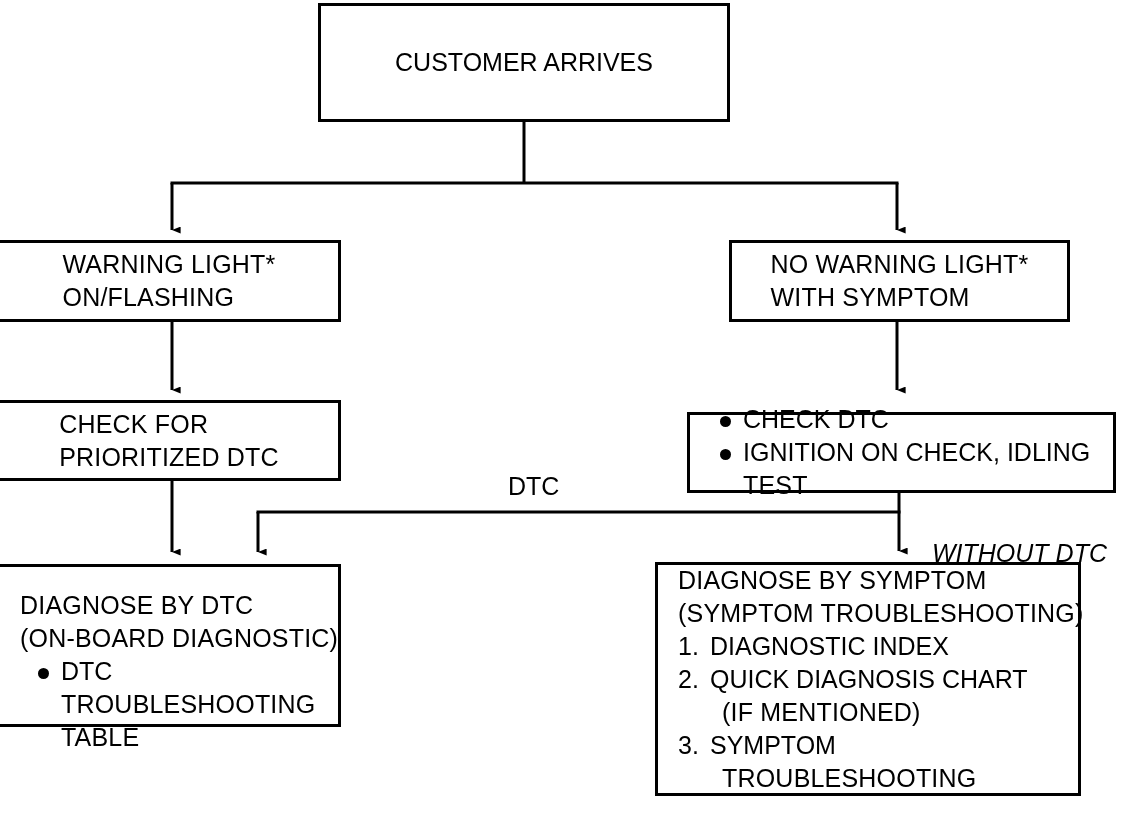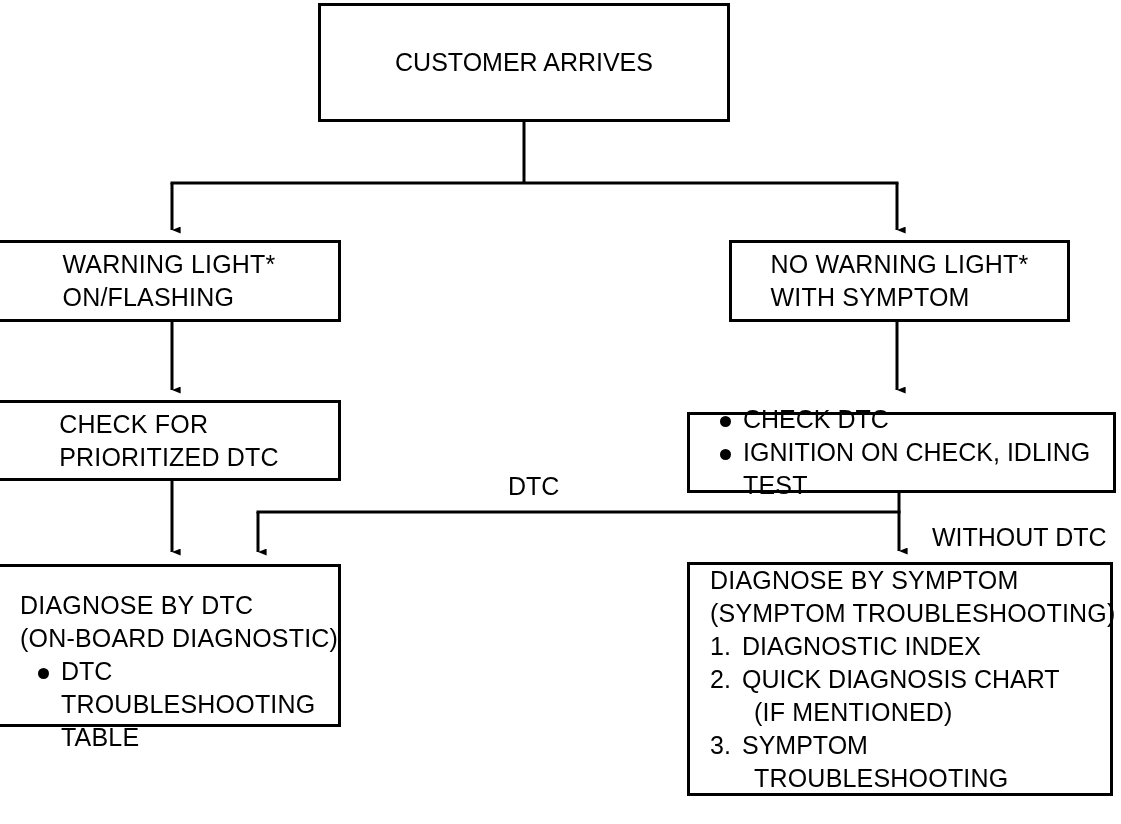--- a/index.html
+++ b/index.html
@@ -182,21 +182,21 @@
       <div class="txt-line">(ON-BOARD DIAGNOSTIC)</div>
       <div class="bullet-row" style="padding-left:18px;">
         <span class="bullet-dot"></span>
         <span>DTC</span>
       </div>
       <div class="txt-line" style="padding-left:41px;">TROUBLESHOOTING</div>
       <div class="txt-line" style="padding-left:41px;">TABLE</div>
     </div>
   </div>
 
-  <div class="box" style="left:687px; top:562px; width:426px; height:234px;">
+  <div class="box" style="left:655px; top:562px; width:426px; height:234px;">
     <div class="box-inner left-align pad-l-20" style="justify-content:center;">
       <div class="txt-line">DIAGNOSE BY SYMPTOM</div>
       <div class="txt-line">(SYMPTOM TROUBLESHOOTING)</div>
       <div class="num-row">
         <span class="num-lab">1.</span>
         <span>DIAGNOSTIC INDEX</span>
       </div>
       <div class="num-row">
         <span class="num-lab">2.</span>
         <span>QUICK DIAGNOSIS CHART</span>
@@ -205,20 +205,20 @@
       <div class="num-row">
         <span class="num-lab">3.</span>
         <span>SYMPTOM</span>
       </div>
       <div class="txt-line" style="padding-left:44px;">TROUBLESHOOTING</div>
     </div>
   </div>
 
   <div class="edge-label" style="left:508px; top:472px;">DTC</div>
 
-  <div class="edge-label" style="left:932px; top:523px;">WITHOUT DTC</div>
+  <div class="edge-label" style="left:932px; top:539px;font-style:italic;">WITHOUT DTC</div>
 
   <div class="footnote" style="left:6px; top:761px;">
     
     
   </div>
 
 </div>
 
 </body></html>

